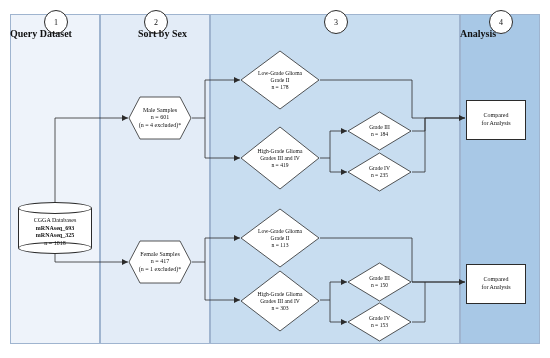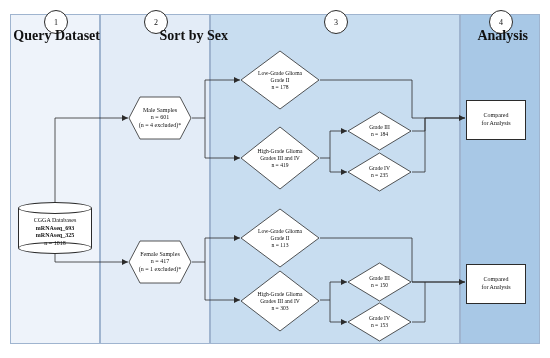--- a/index.html
+++ b/index.html
@@ -17,21 +17,21 @@
   .band.b3{left:210px;width:250px;background:#c8ddf0;}
   .band.b4{left:460px;width:80px;background:#a8c8e6;}
 
   .circle{
     position:absolute;width:22px;height:22px;border-radius:50%;
     background:#ffffff;border:1px solid #2b2b2b;
     display:flex;align-items:center;justify-content:center;
     font-size:8px;color:#111;z-index:6;
   }
   .bandtitle{
-    position:absolute;text-align:right;font-size:14px;font-weight:bold;color:#111;z-index:6;
+    position:absolute;text-align:left;font-size:10px;font-weight:bold;color:#111;z-index:6;
   }
 
   
   .cyl{
     position:absolute;left:18px;top:202px;width:74px;height:52px;z-index:5;
   }
   .cyl .body{
     position:absolute;left:0;top:6px;width:74px;height:40px;
     background:#ffffff;border-left:1px solid #2b2b2b;border-right:1px solid #2b2b2b;
     box-sizing:border-box;
@@ -128,21 +128,21 @@
       <polygon points="465,282 459,279 459,285"></polygon>
     </g>
   </svg>
 
   <div class="circle" style="left:44px;top:10px;">1</div>
   <div class="circle" style="left:144px;top:10px;">2</div>
   <div class="circle" style="left:324px;top:10px;">3</div>
   <div class="circle" style="left:489px;top:10px;">4</div>
 
   <div class="bandtitle" style="left:10px;top:28px;width:90px;">Query Dataset</div>
-  <div class="bandtitle" style="left:100px;top:28px;width:128px;">Sort by Sex</div>
+  <div class="bandtitle" style="left:100px;top:28px;width:128px;padding-left:38px;">Sort by Sex</div>
   <div class="bandtitle" style="left:460px;top:28px;width:68px;font-family:Liberation Serif, serif;">Analysis</div>
 
   <div class="cyl">
     <div class="body"></div>
     <div class="bot"></div>
     <div class="top"></div>
     <div class="txt">
       <span>CGGA Databases</span>
       <b>mRNAseq_693</b>
       <b>mRNAseq_325</b>

